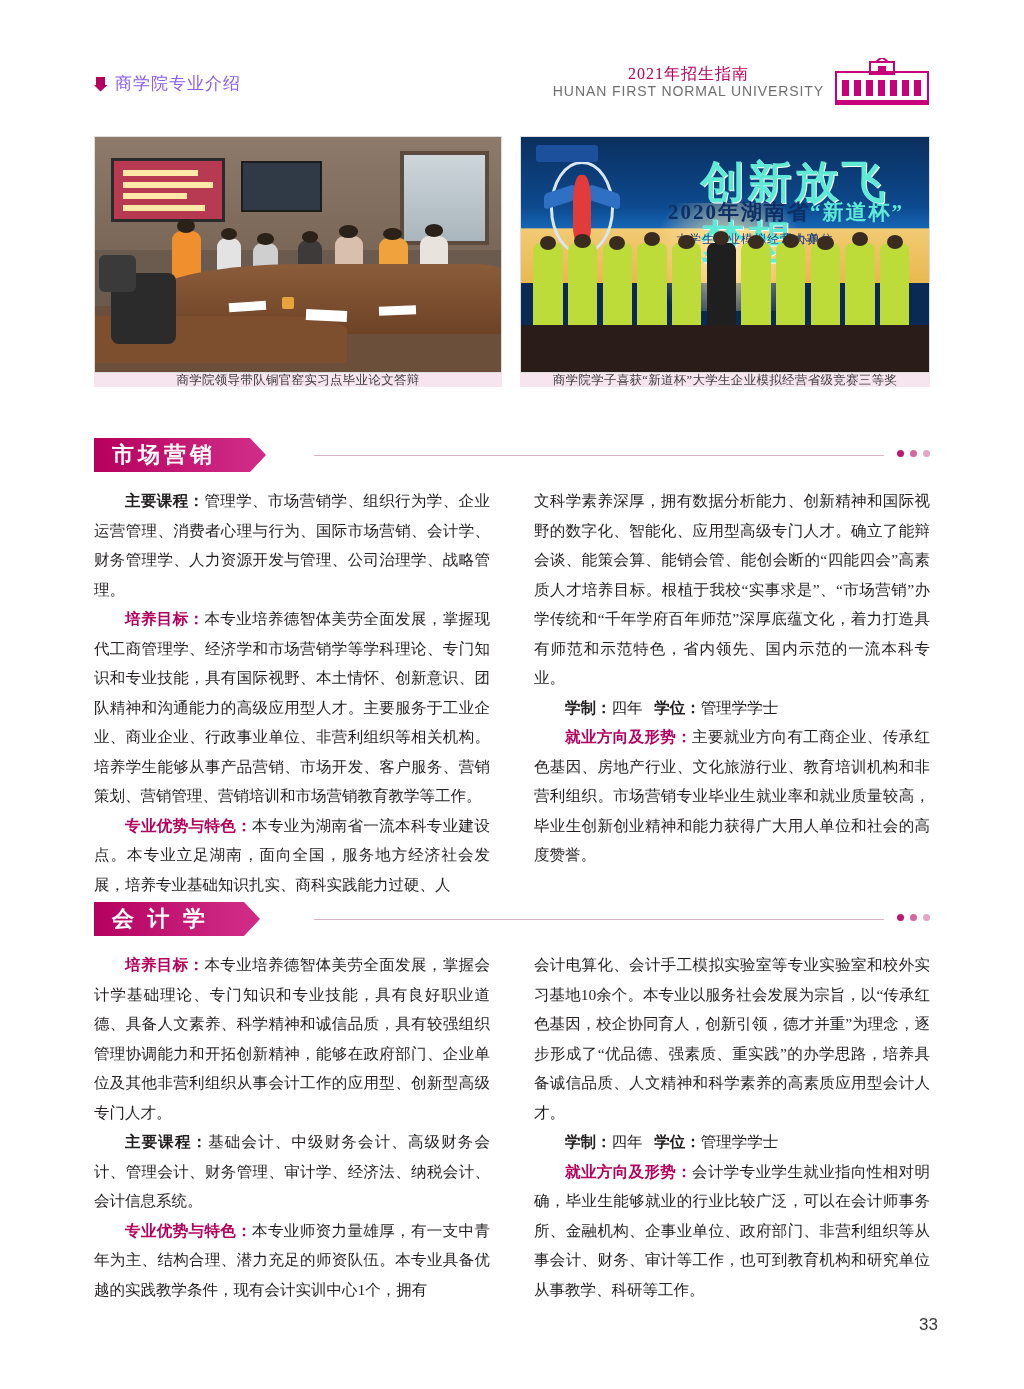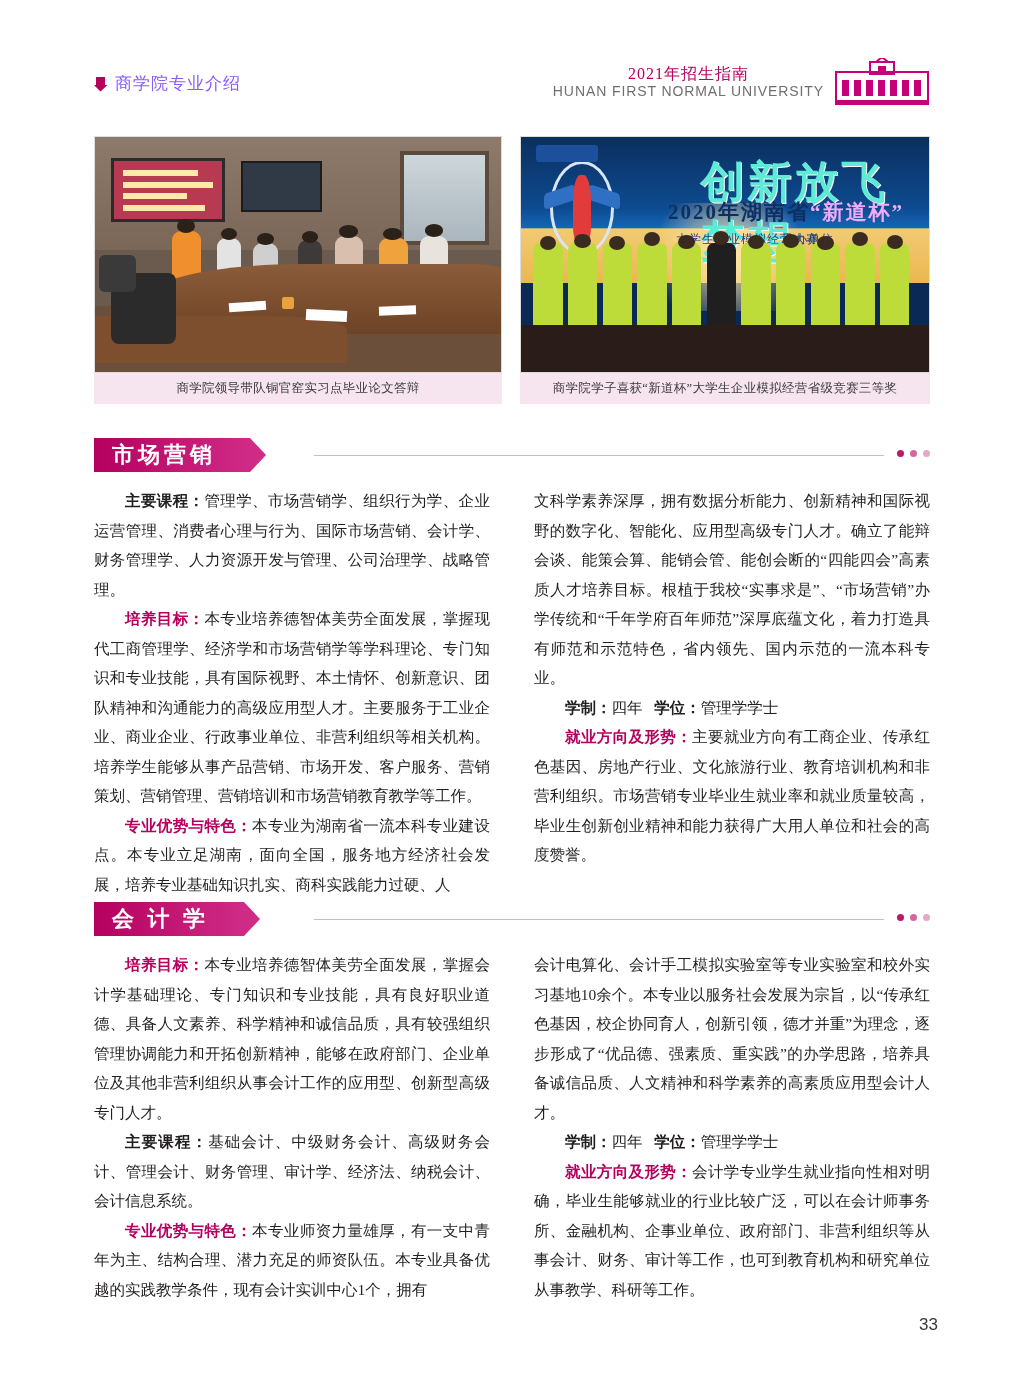--- a/index.html
+++ b/index.html
@@ -46,21 +46,21 @@
   
   .photos { position:absolute; left:94px; top:136px; width:836px; height:268px; }
   .photo-card { position:absolute; top:0; }
   .photo-card.left { left:0; width:408px; }
   .photo-card.right { left:426px; width:410px; }
   .photo-img {
     width:100%; height:237px; overflow:hidden; position:relative;
     border:1px solid #ddd;
   }
   .cap {
-    width:100%; height:31px; background:#f6e4ef;
+    width:100%; height:14px; background:#f6e4ef;
     display:flex; align-items:center; justify-content:center;
     font-size:12.5px; color:#3b3b3b; letter-spacing:0.3px;
   }
 
   
   .p1 { background:#6b5a4e; }
   .p1 .wall { position:absolute; left:0; top:0; width:100%; height:48%; background:linear-gradient(#8d7a6a,#7a6758); }
   .p1 .screen { position:absolute; left:4%; top:9%; width:28%; height:27%; background:#b83a52; border:3px solid #2b2b2b;}
   .p1 .screen .ln { position:absolute; left:8%; height:6px; background:#ffe9a8; }
   .p1 .screen .l1{top:16%;width:70%;} .p1 .screen .l2{top:36%;width:84%;} .p1 .screen .l3{top:56%;width:60%;} .p1 .screen .l4{top:76%;width:76%;}
@@ -100,21 +100,21 @@
      background:linear-gradient(#0b2f5e 0%, #0d4a8f 48%, #1565b5 62%, #f2ca74 63%, #e9b84f 100%); }
   .p2 .sun { position:absolute; left:28%; top:28%; width:46%; height:46%; background:radial-gradient(circle,#ffe7a8 0%, rgba(255,220,130,0.0) 70%); }
   .p2 .emb { position:absolute; left:4%; top:5%; width:22%; height:50%; }
   .p2 .emb .ring { position:absolute; left:14%; top:10%; width:72%; height:80%; border:3px solid #d9e6f5; border-radius:50%; }
   .p2 .emb .fig { position:absolute; left:40%; top:22%; width:20%; height:56%; background:#e23b3b; border-radius:40% 40% 20% 20%; }
   .p2 .emb .wingl { position:absolute; left:8%; top:34%; width:34%; height:14%; background:#2f6fc4; transform:skewY(-18deg); border-radius:4px; }
   .p2 .emb .wingr { position:absolute; right:8%; top:34%; width:34%; height:14%; background:#2f6fc4; transform:skewY(18deg); border-radius:4px; }
   .p2 .emb .tag { position:absolute; left:-2%; top:-3%; width:70%; height:14%; background:#1c4f9c; border-radius:3px; }
   .p2 .bigtext { position:absolute; left:44%; top:7%; font-size:44px; font-weight:bold; color:#5eead4; letter-spacing:3px; font-family:"Liberation Serif", serif; text-shadow:1px 1px 0 #fff; }
   .p2 .subtext { position:absolute; left:36%; top:26%; font-size:21px; font-weight:bold; color:#0e2f63; letter-spacing:2px; }
-  .p2 .subtext .q { color:#f0abfc; }
+  .p2 .subtext .q { color:#5eead4; }
   .p2 .ln3 { position:absolute; left:38%; top:40%; font-size:12px; color:#1b3f7a; letter-spacing:1px; }
   .p2 .ln4 { position:absolute; left:64%; top:40%; font-size:12px; color:#1b3f7a; letter-spacing:1px; }
   .p2 .stage { position:absolute; left:0; bottom:0; width:100%; height:20%; background:#2a1c18; }
   .p2 .grp { position:absolute; left:0; bottom:18%; width:100%; height:46%; }
   .p2 .gp { position:absolute; bottom:0; width:7.2%; height:80%; background:#bddc3a; border-radius:7px 7px 2px 2px; }
   .p2 .gh { position:absolute; border-radius:50%; background:#3a2b20; width:4%; height:13%; }
   .p2 .dark { background:#1f1f1f !important; }
 
   
   .sec-head { position:absolute; left:94px; width:836px; height:34px; }

